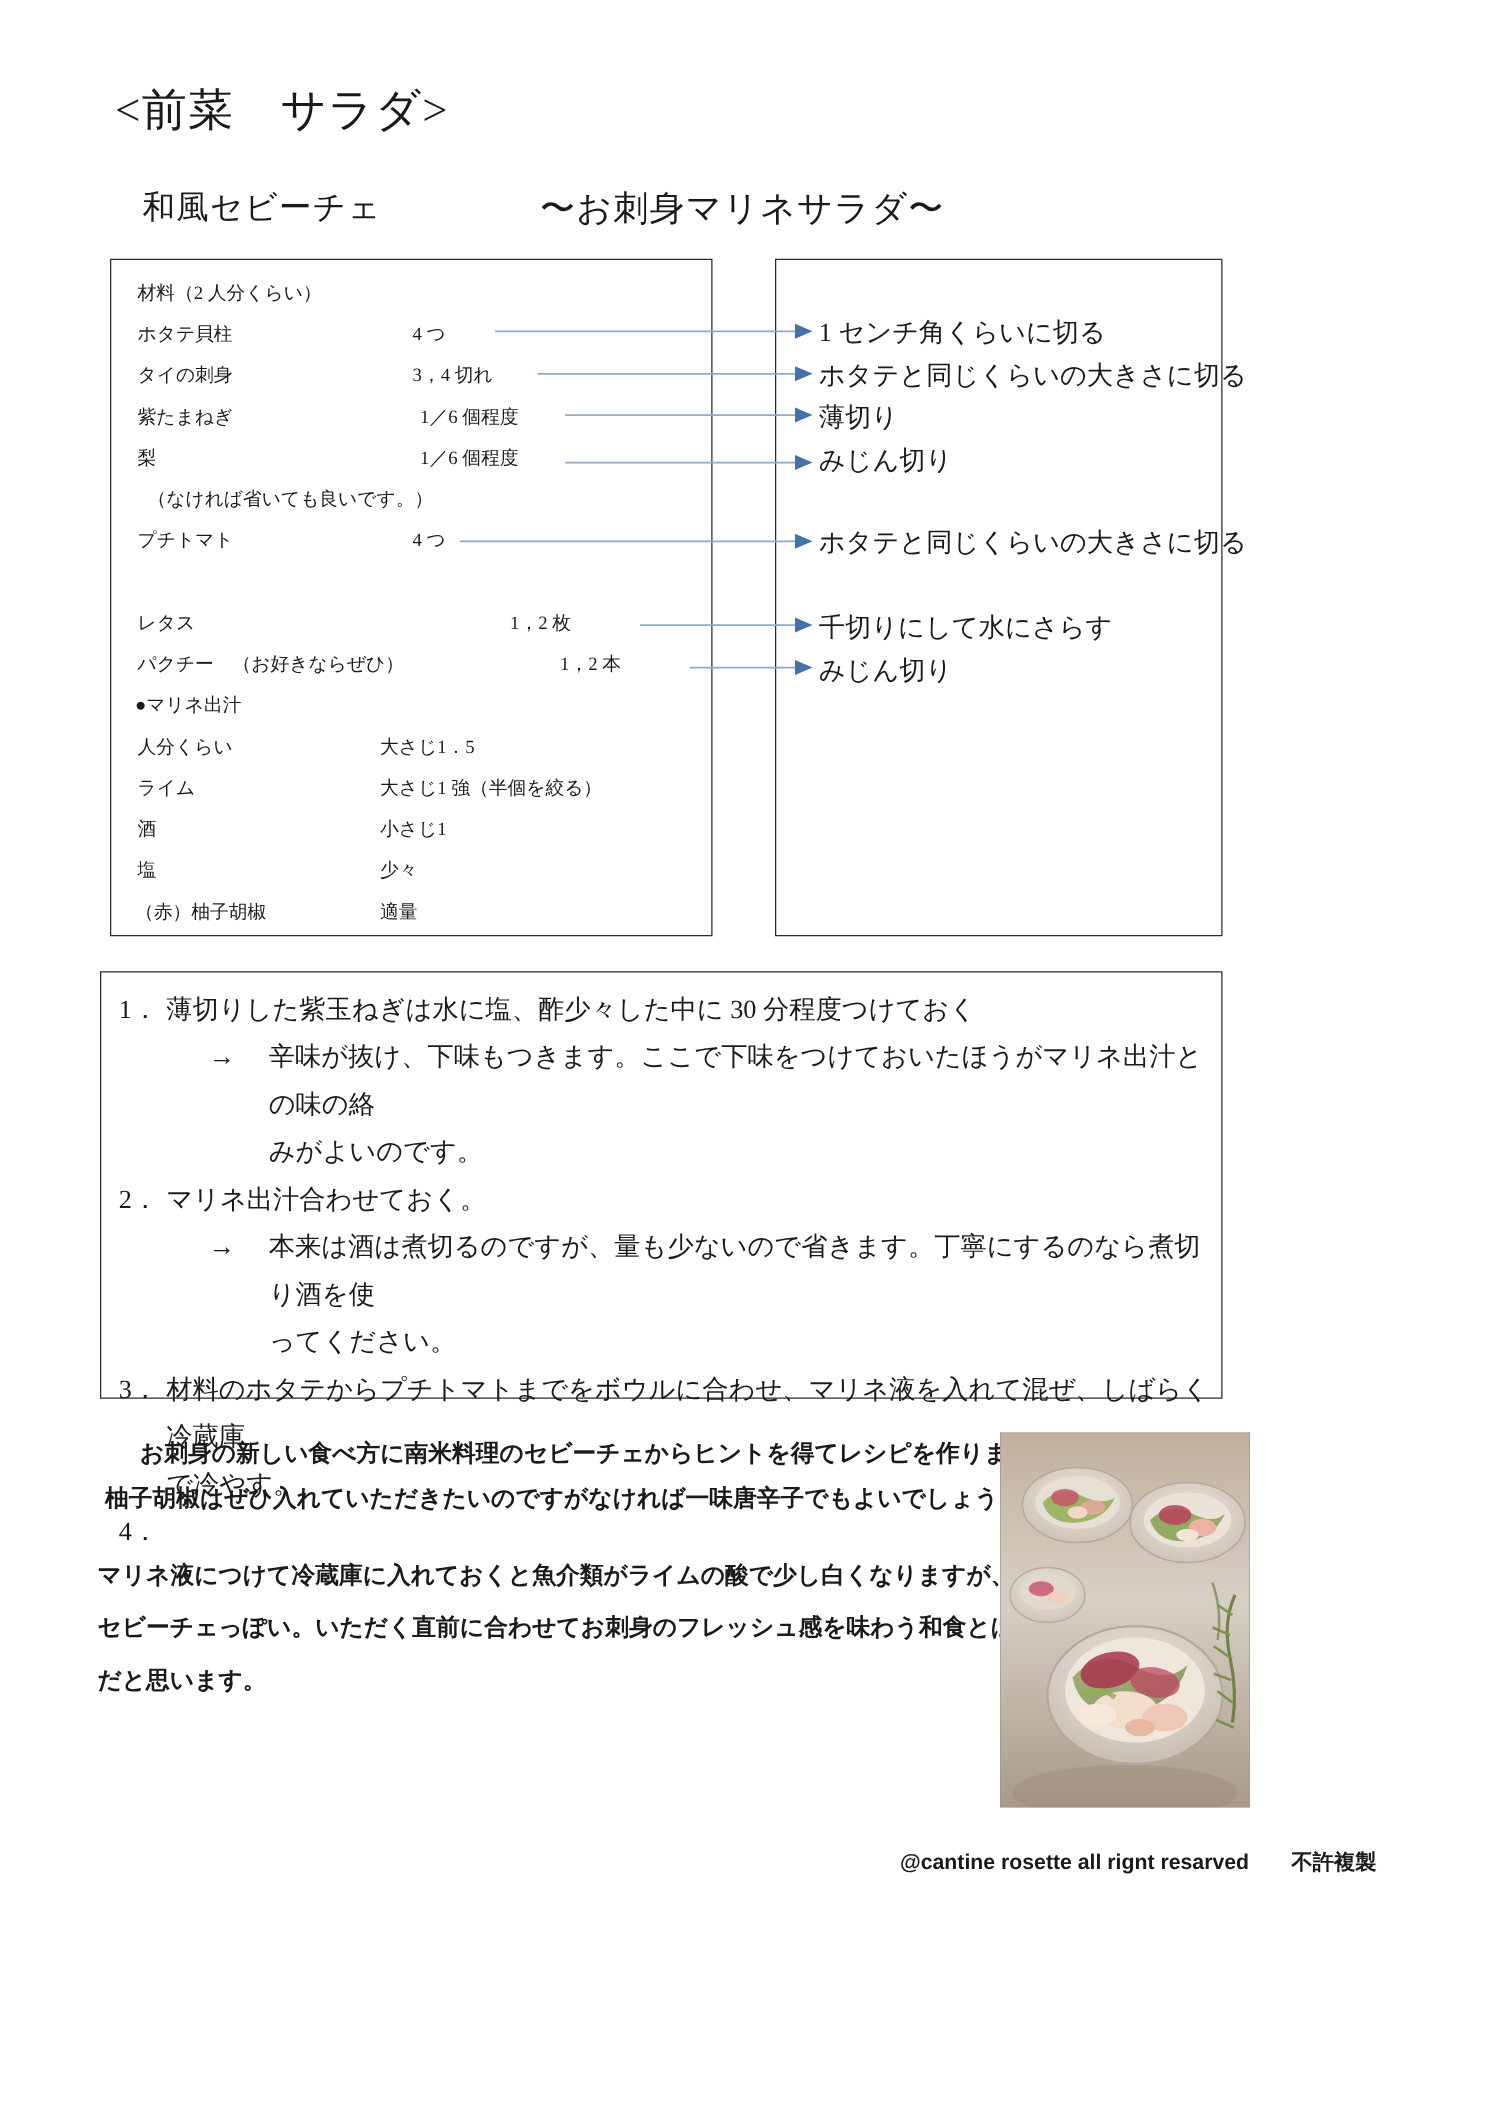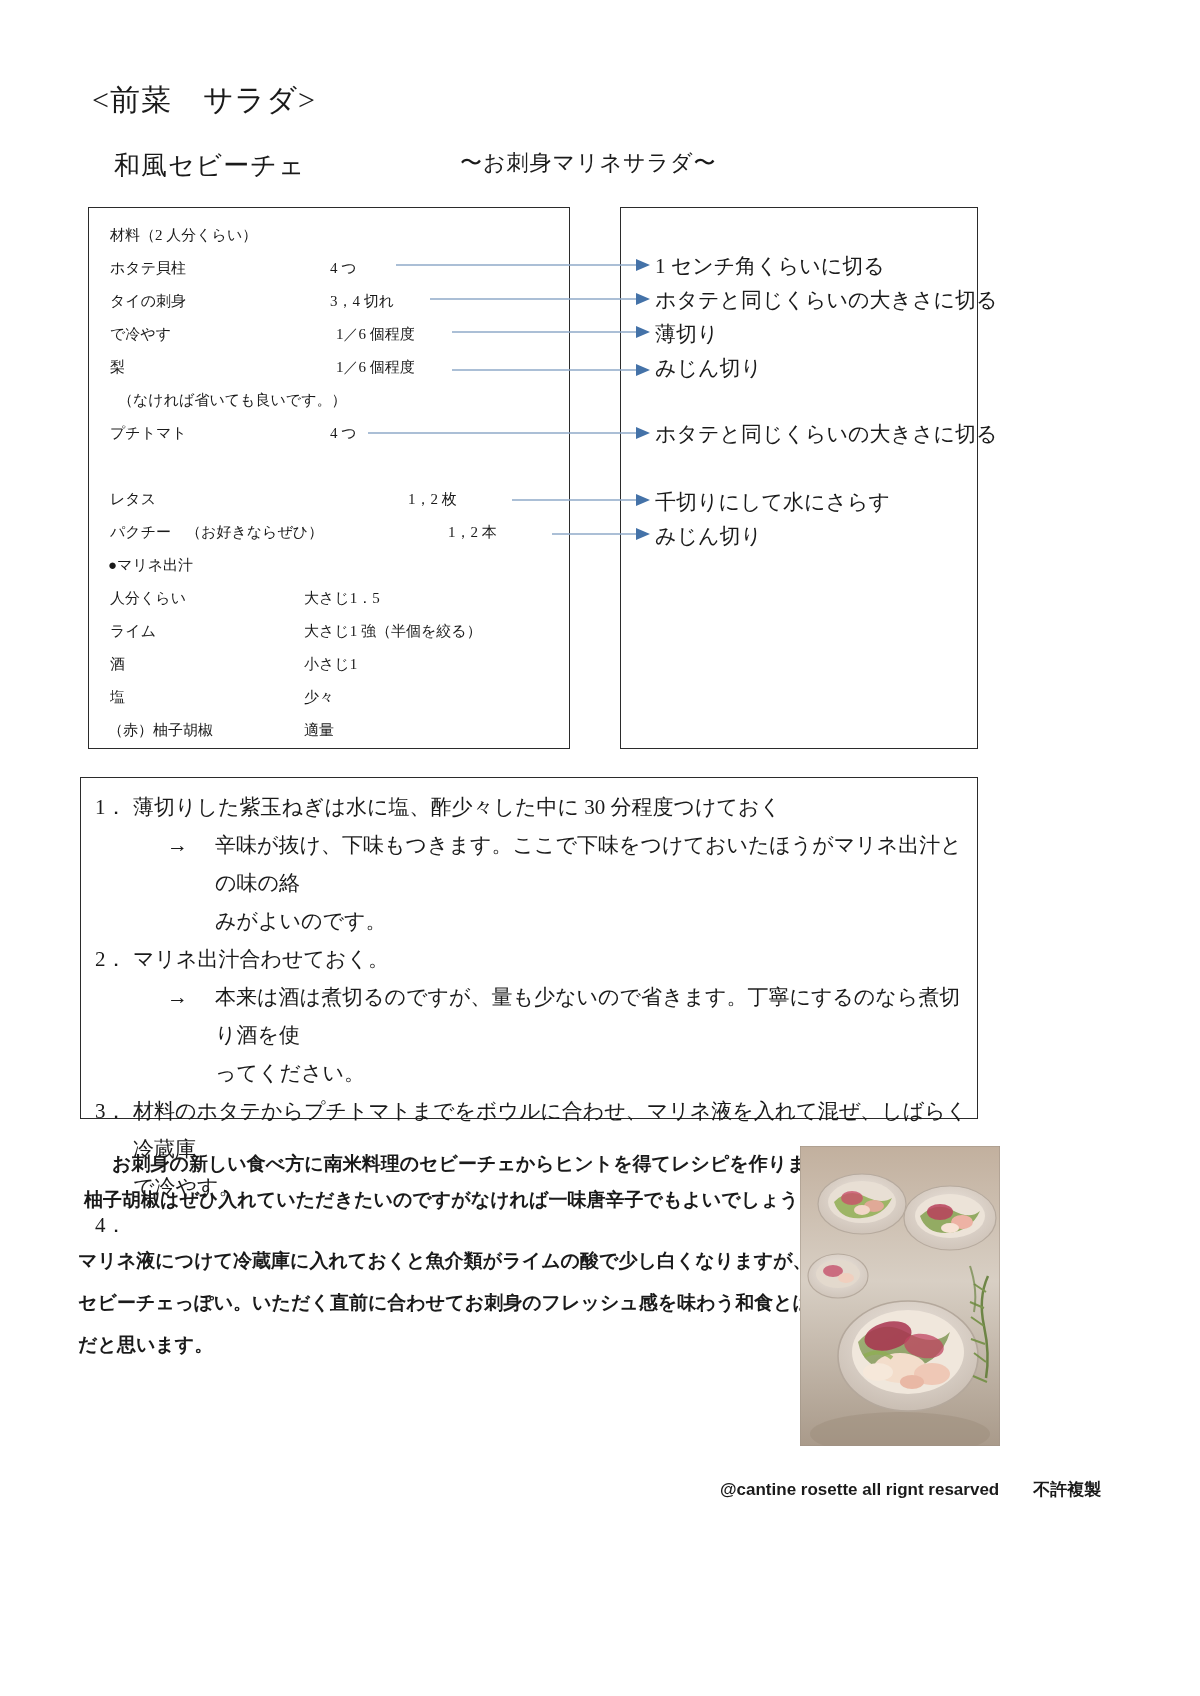--- a/index.html
+++ b/index.html
@@ -18,39 +18,39 @@
 
   .page {
     position: absolute;
     inset: 0;
   }
 
   
   #section-title {
     position: absolute;
     left: 92px;
-    top: 80px;
-    font-size: 30px;
+    top: 64px;
+    font-size: 36px;
     letter-spacing: 1px;
     white-space: pre;
     font-family: Liberation Serif, serif;
   }
   #recipe-title {
     position: absolute;
     left: 114px;
     top: 148px;
     font-size: 26px;
     letter-spacing: 1px;
     white-space: pre;
   }
   #recipe-subtitle {
     position: absolute;
-    left: 460px;
+    left: 432px;
     top: 148px;
-    font-size: 22px;
+    font-size: 28px;
     letter-spacing: 1px;
     white-space: pre;
   }
 
   
   .box {
     position: absolute;
     border: 1.6px solid #2b2b2b;
     box-sizing: border-box;
     background: #fff;
@@ -254,21 +254,21 @@
 
     <div class="ing-row">
       <span class="ing-name">ホタテ貝柱</span>
       <span class="ing-amt" style="left:222px">4 つ</span>
     </div>
     <div class="ing-row">
       <span class="ing-name">タイの刺身</span>
       <span class="ing-amt" style="left:222px">3，4 切れ</span>
     </div>
     <div class="ing-row">
-      <span class="ing-name">で冷やす</span>
+      <span class="ing-name">紫たまねぎ</span>
       <span class="ing-amt" style="left:228px">1／6 個程度</span>
     </div>
     <div class="ing-row">
       <span class="ing-name">梨</span>
       <span class="ing-amt" style="left:228px">1／6 個程度</span>
     </div>
 
     <div class="ing-row">
       <span class="ing-note">（なければ省いても良いです。）</span>
     </div>

